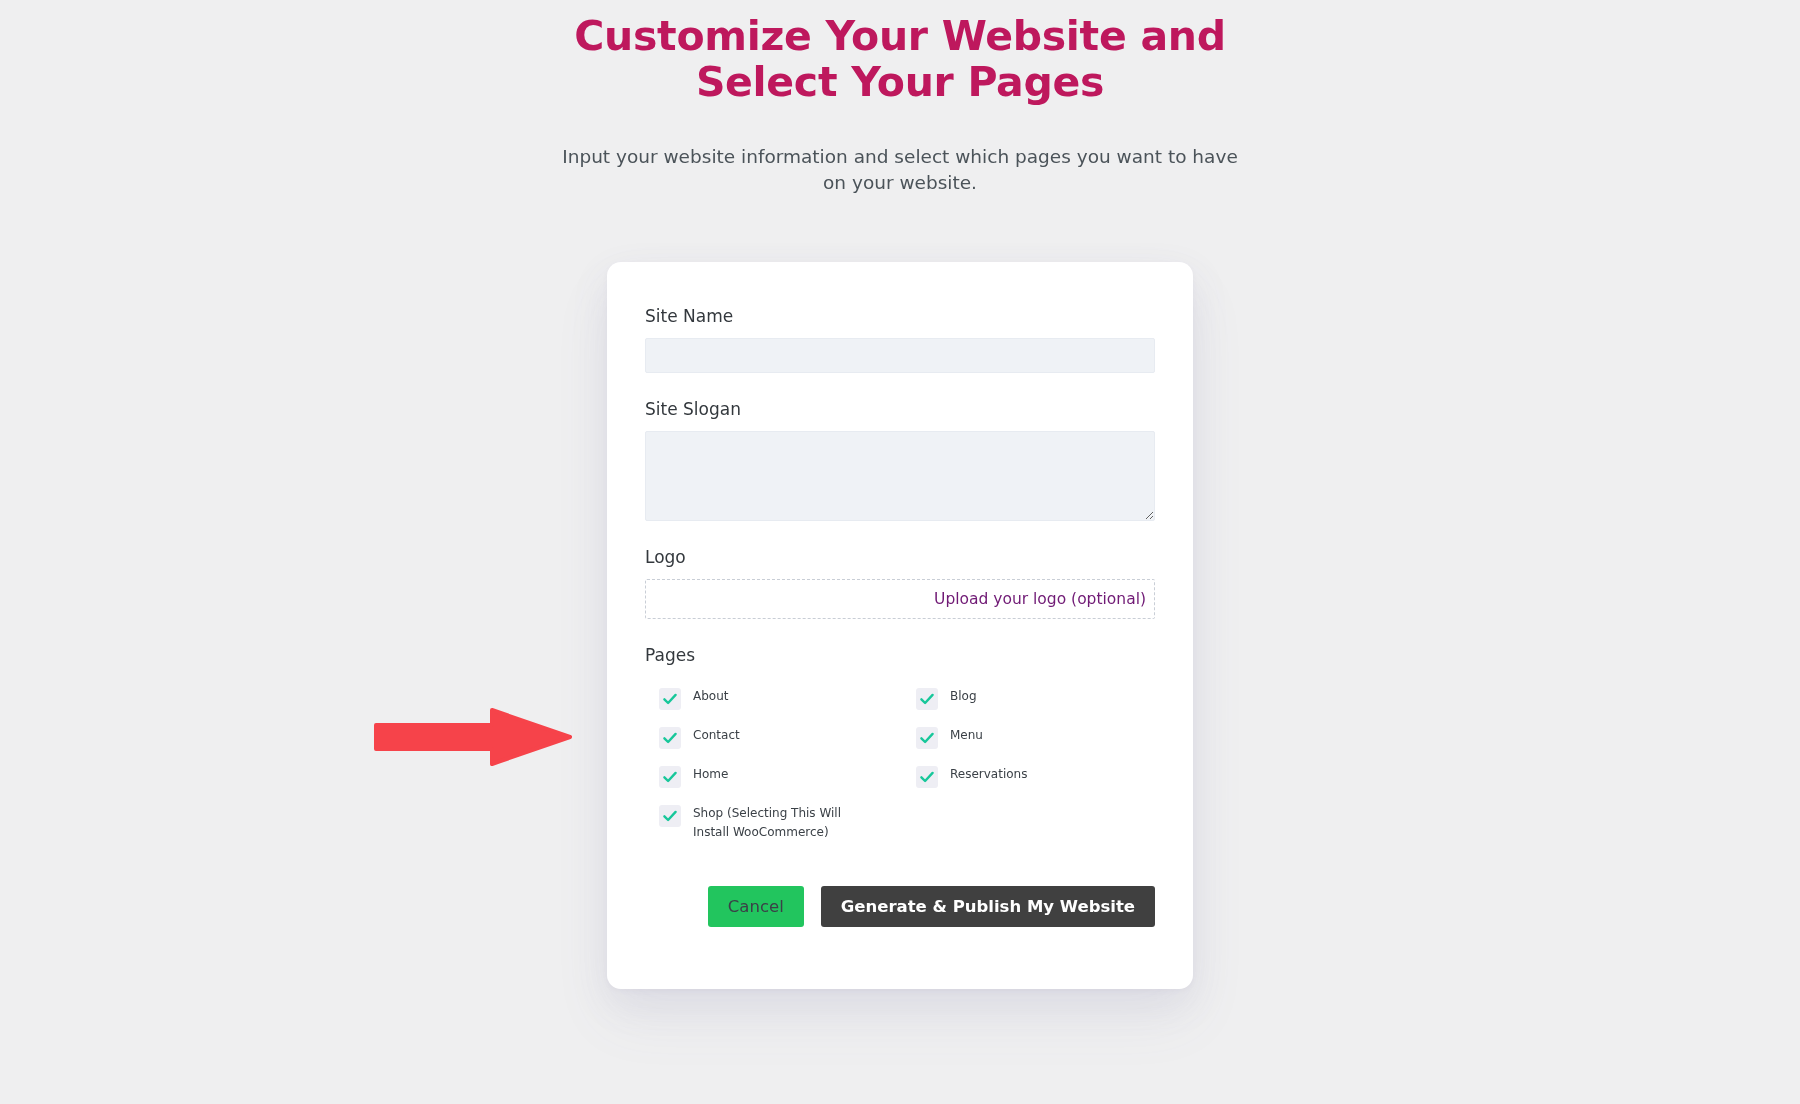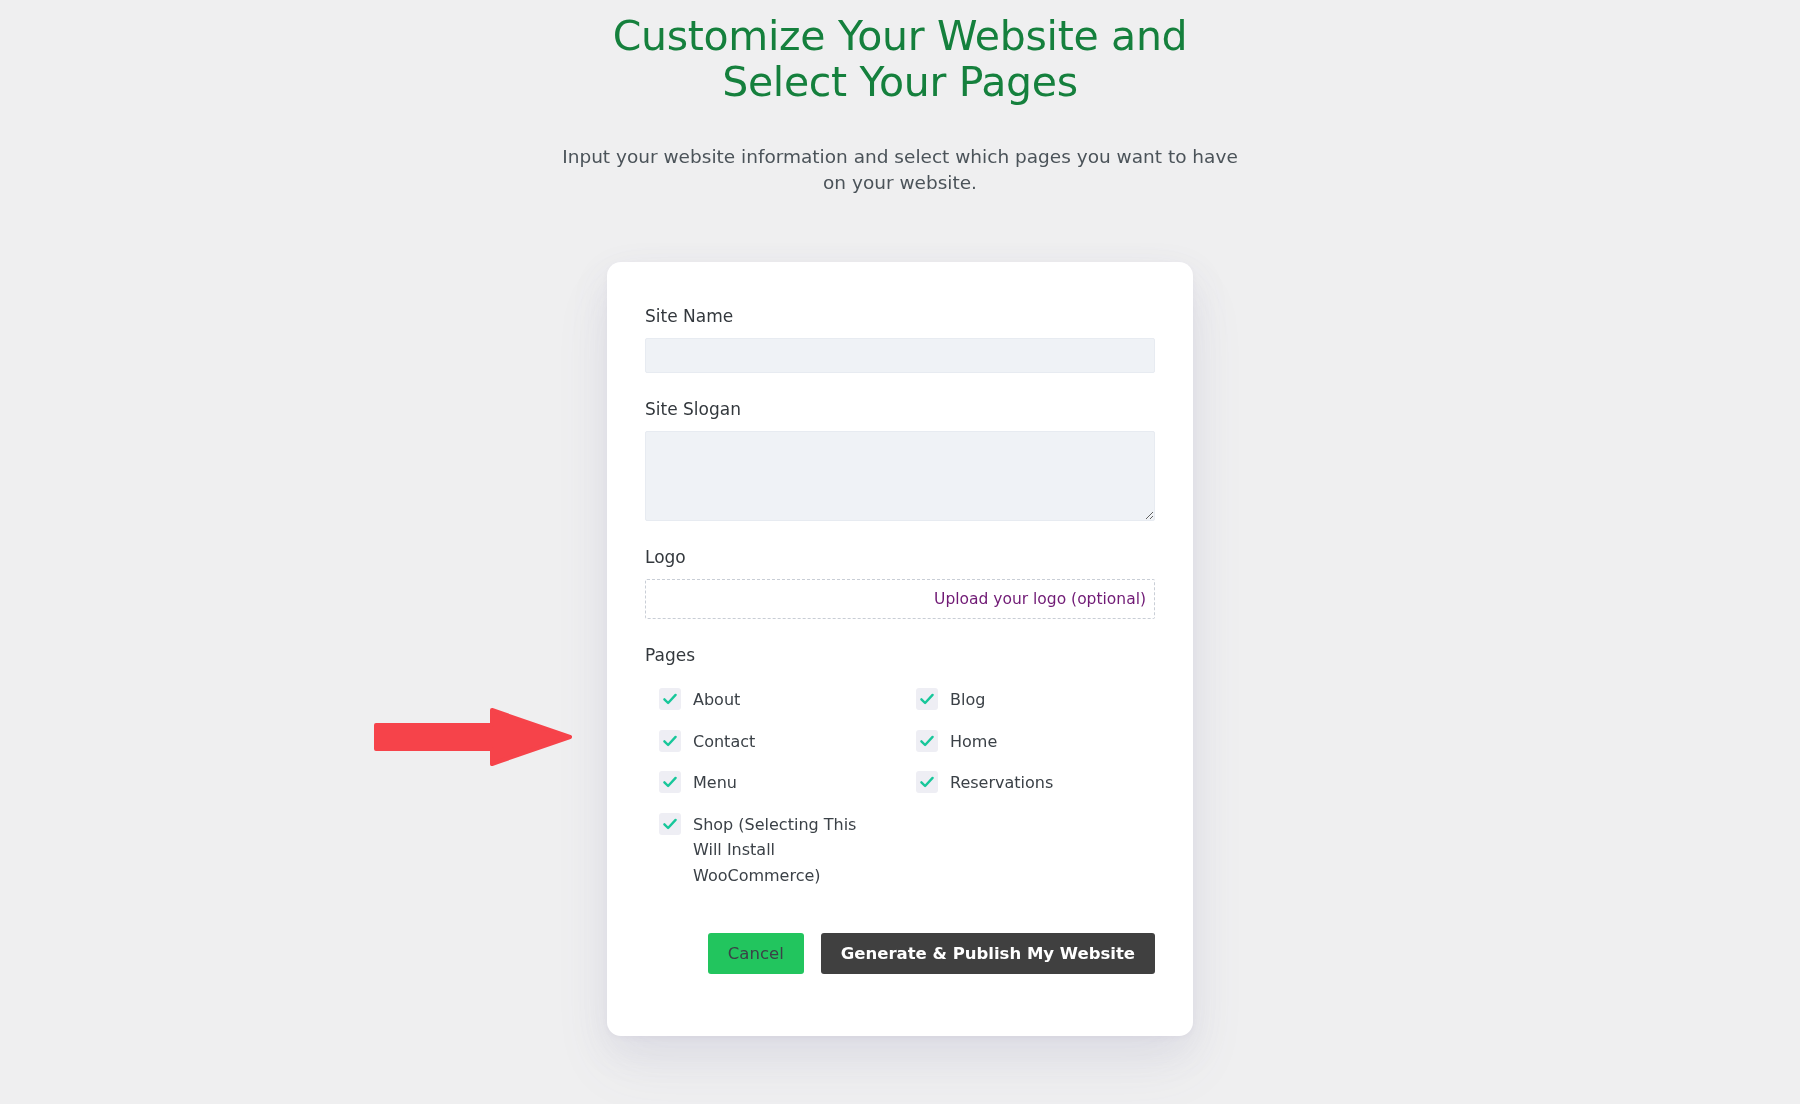--- a/index.html
+++ b/index.html
@@ -25,22 +25,22 @@
     position: absolute;
     left: 50%;
     transform: translateX(-50%);
     top: 14px;
     width: 700px;
     text-align: center;
   }
   .page-title {
     font-size: 41px;
     line-height: 1.12;
-    font-weight: 400;
-    color: #15803d;
+    font-weight: 700;
+    color: #be185d;
     letter-spacing: -0.3px;
   }
   .page-subtitle {
     margin-top: 38px;
     font-size: 18.5px;
     line-height: 1.42;
     color: #4b5359;
     font-weight: 400;
   }
 
@@ -148,21 +148,21 @@
     margin-top: 1px;
   }
   .checkbox svg {
     position: absolute;
     left: 3px;
     top: 3px;
     width: 16px;
     height: 16px;
   }
   .page-item-label {
-    font-size: 16px;
+    font-size: 12px;
     line-height: 1.6;
     color: #3b4147;
     max-width: 170px;
   }
 
   
   .custom-page-row { margin-top: 12px; }
   .btn {
     font-family: inherit;
     border: none;
@@ -262,29 +262,29 @@
                 </svg>
               </span>
               <span class="page-item-label">Contact</span>
             </div>
             <div class="page-item">
               <span class="checkbox" style="background: rgb(238, 238, 244);">
                 <svg viewBox="0 0 16 16" aria-hidden="true">
                   <path d="M2.4 8.3 L6.1 12.0 L13.6 3.9" fill="none" stroke="#17c79a" stroke-width="2.4" stroke-linecap="round" stroke-linejoin="round"></path>
                 </svg>
               </span>
+              <span class="page-item-label">Menu</span>
+            </div>
+            <div class="page-item">
+              <span class="checkbox" style="background: rgb(238, 238, 244);">
+                <svg viewBox="0 0 16 16" aria-hidden="true">
+                  <path d="M2.4 8.3 L6.1 12.0 L13.6 3.9" fill="none" stroke="#17c79a" stroke-width="2.4" stroke-linecap="round" stroke-linejoin="round"></path>
+                </svg>
+              </span>
               <span class="page-item-label">Home</span>
-            </div>
-            <div class="page-item">
-              <span class="checkbox" style="background: rgb(238, 238, 244);">
-                <svg viewBox="0 0 16 16" aria-hidden="true">
-                  <path d="M2.4 8.3 L6.1 12.0 L13.6 3.9" fill="none" stroke="#17c79a" stroke-width="2.4" stroke-linecap="round" stroke-linejoin="round"></path>
-                </svg>
-              </span>
-              <span class="page-item-label">Menu</span>
             </div>
             <div class="page-item">
               <span class="checkbox" style="background: rgb(238, 238, 244);">
                 <svg viewBox="0 0 16 16" aria-hidden="true">
                   <path d="M2.4 8.3 L6.1 12.0 L13.6 3.9" fill="none" stroke="#17c79a" stroke-width="2.4" stroke-linecap="round" stroke-linejoin="round"></path>
                 </svg>
               </span>
               <span class="page-item-label">Reservations</span>
             </div>
             <div class="page-item">

